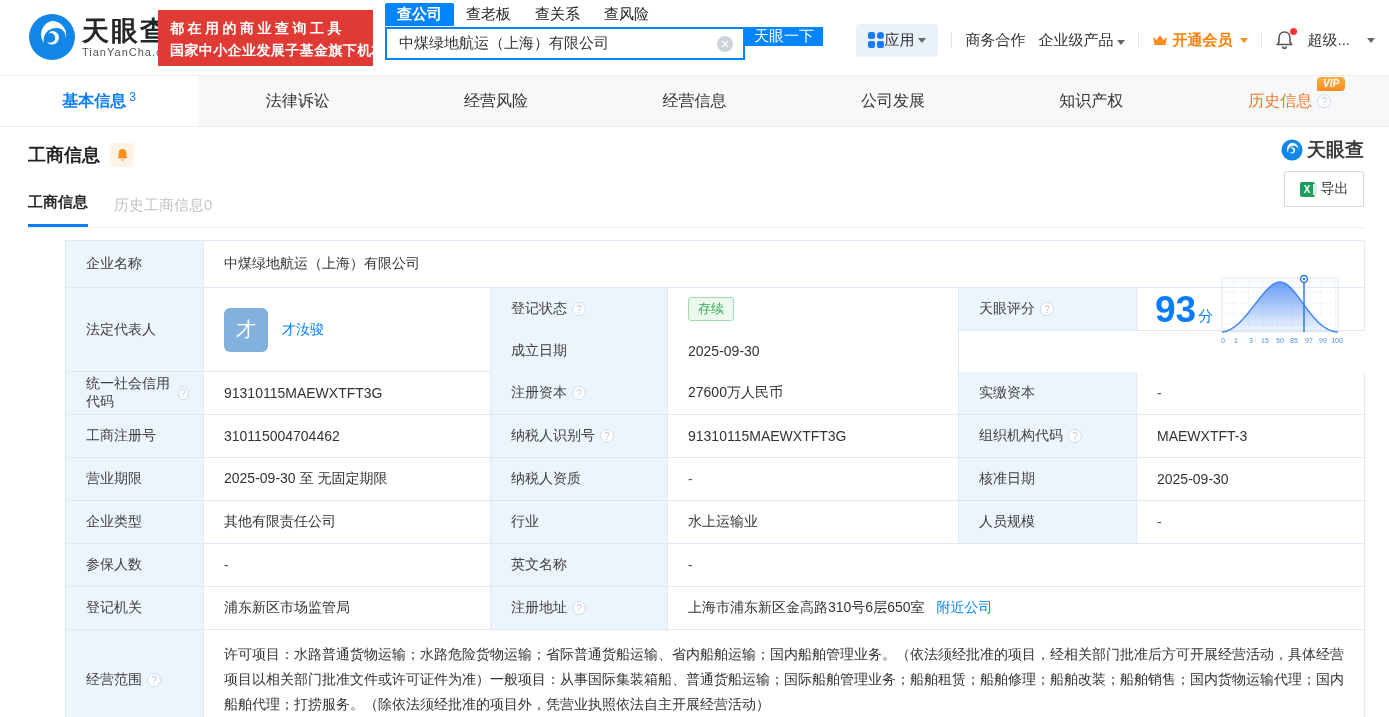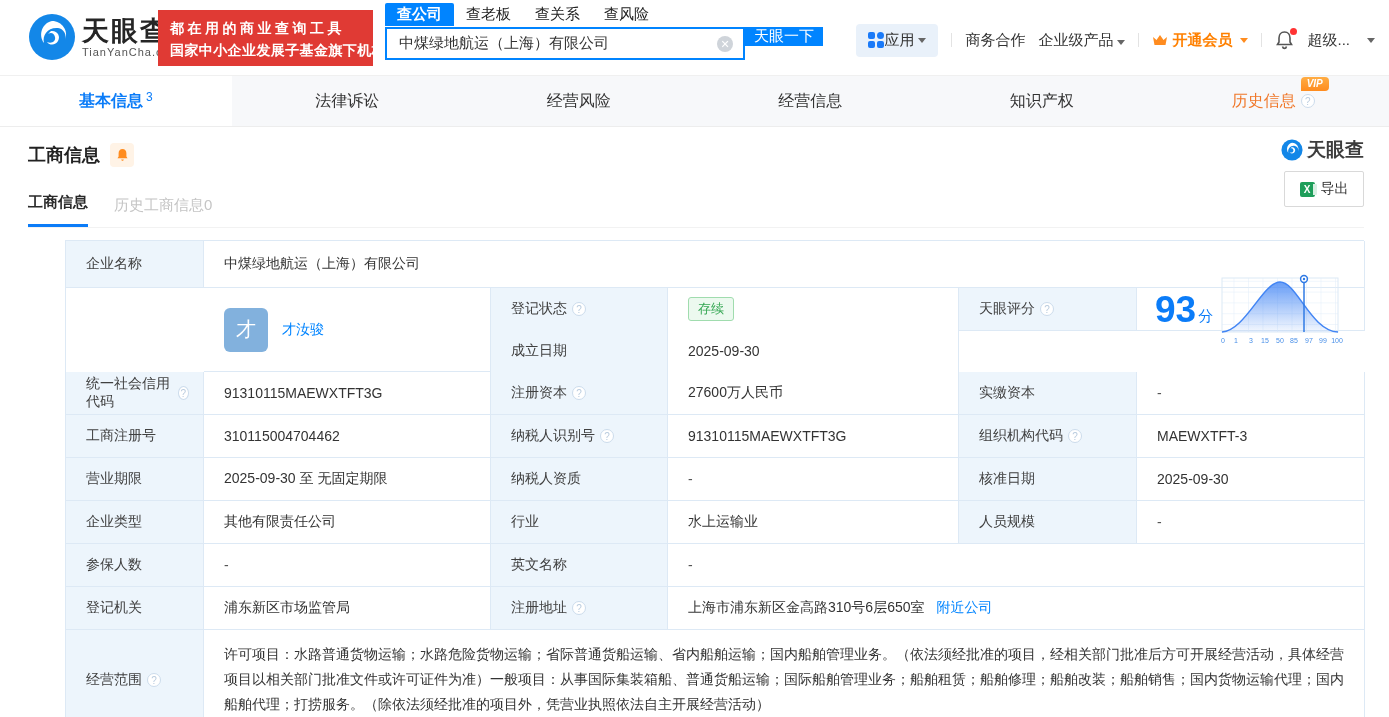--- a/index.html
+++ b/index.html
@@ -173,20 +173,21 @@
 </div>
 
 <div class="tabbar">
   <div class="tab active">
     <span>基本信息</span>
     <span class="tab-badge">3</span>
   </div>
   <div class="tab">法律诉讼</div>
   <div class="tab">经营风险</div>
   <div class="tab">经营信息</div>
+  <div class="tab">公司发展</div>
   <div class="tab">知识产权</div>
   <div class="tab history">
     <span class="hist-wrap">
       <span>历史信息</span>
       <span class="help"></span>
       <span class="vip-tag">VIP</span>
     </span>
   </div>
 </div>
 
@@ -221,20 +222,21 @@
   </button>
 
   <div class="table">
 
     <div class="grid r1">
       <div class="cell lbl">企业名称</div>
       <div class="cell val span5">中煤绿地航运（上海）有限公司</div>
     </div>
 
     <div class="grid r2">
+      <div class="cell lbl rs2" style="grid-column:1;">法定代表人</div>
       <div class="cell val rs2" style="grid-column:2;">
         <span class="avatar">才</span>
         <a class="lnk rep-name">才汝骏</a>
       </div>
       <div class="cell lbl" style="grid-column:3; grid-row:1;">
         <span>登记状态</span>
           <span class="help"></span>
       </div>
       <div class="cell val" style="grid-column:4; grid-row:1;">
         <span class="status-badge">存续</span>

